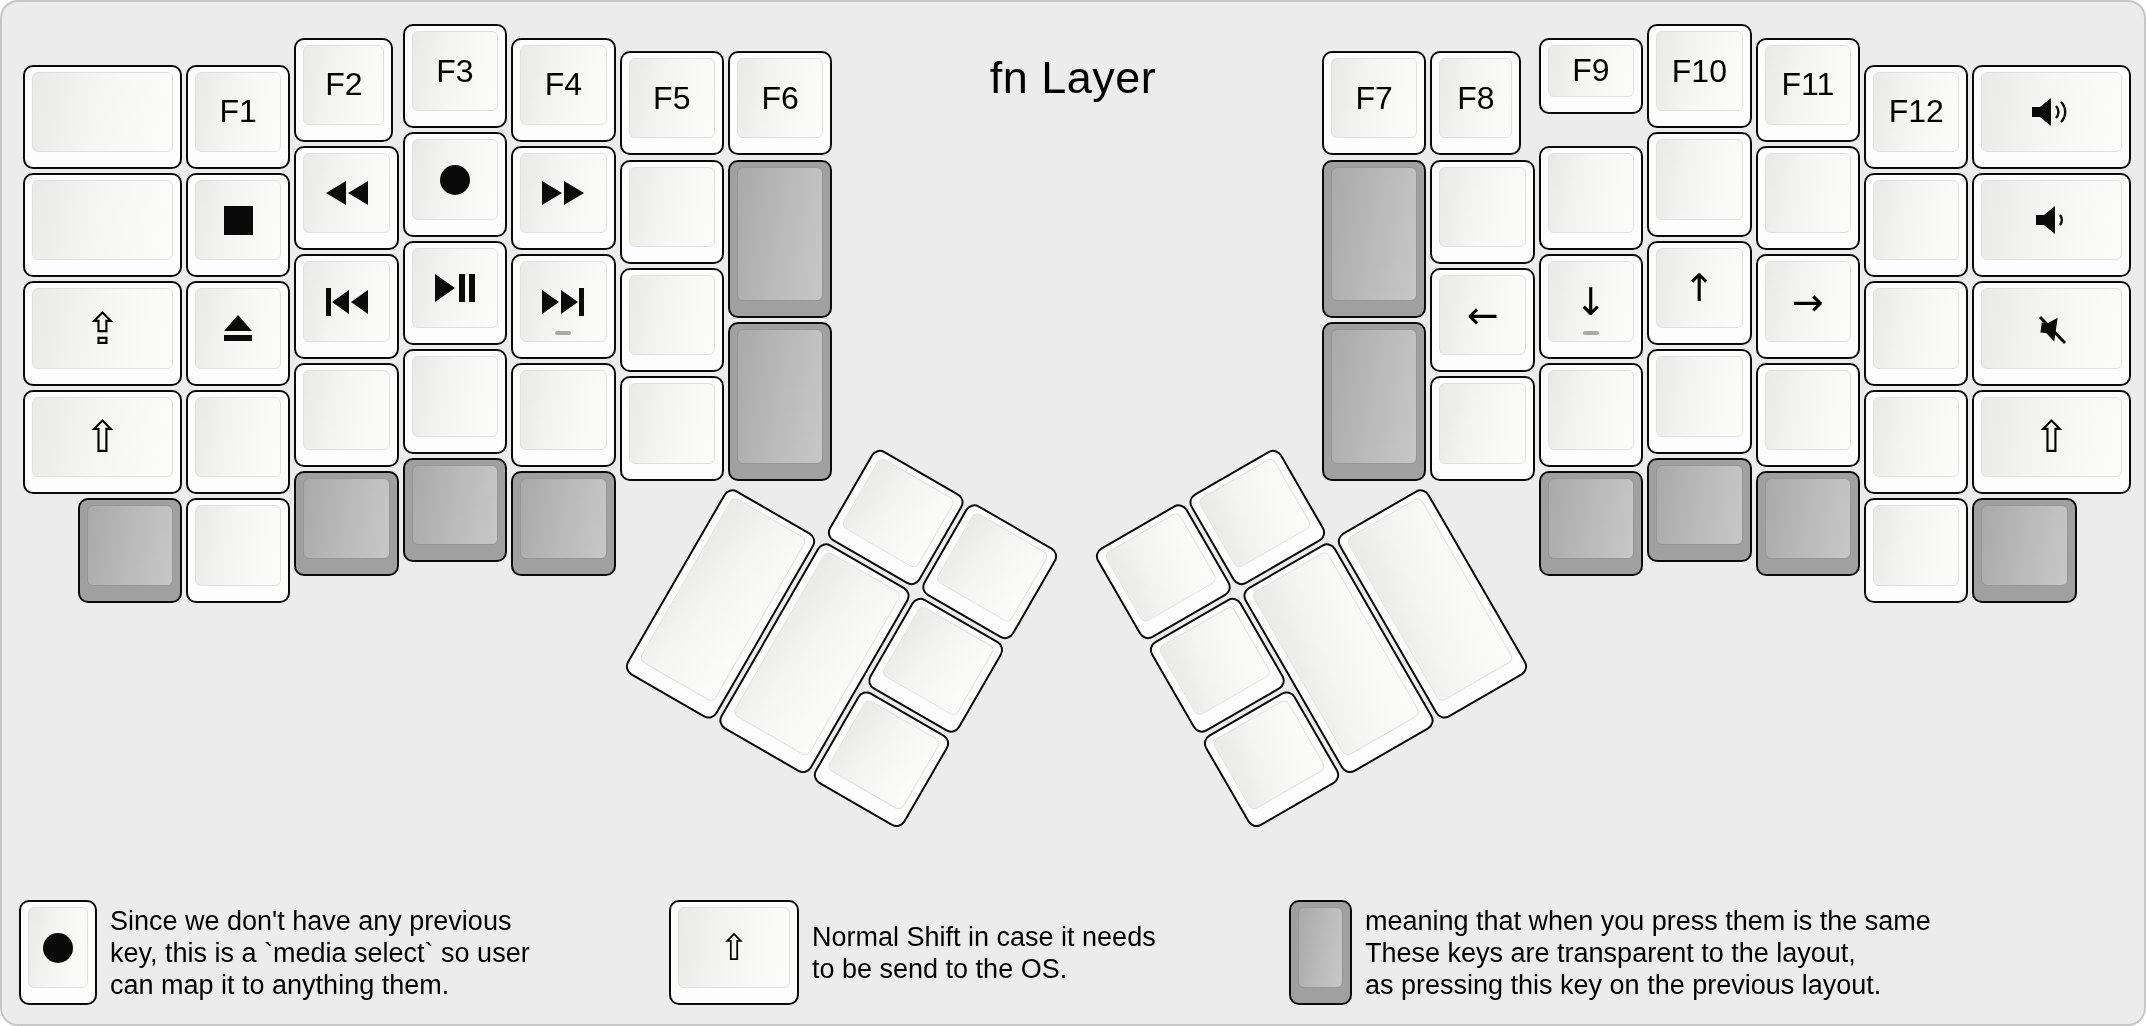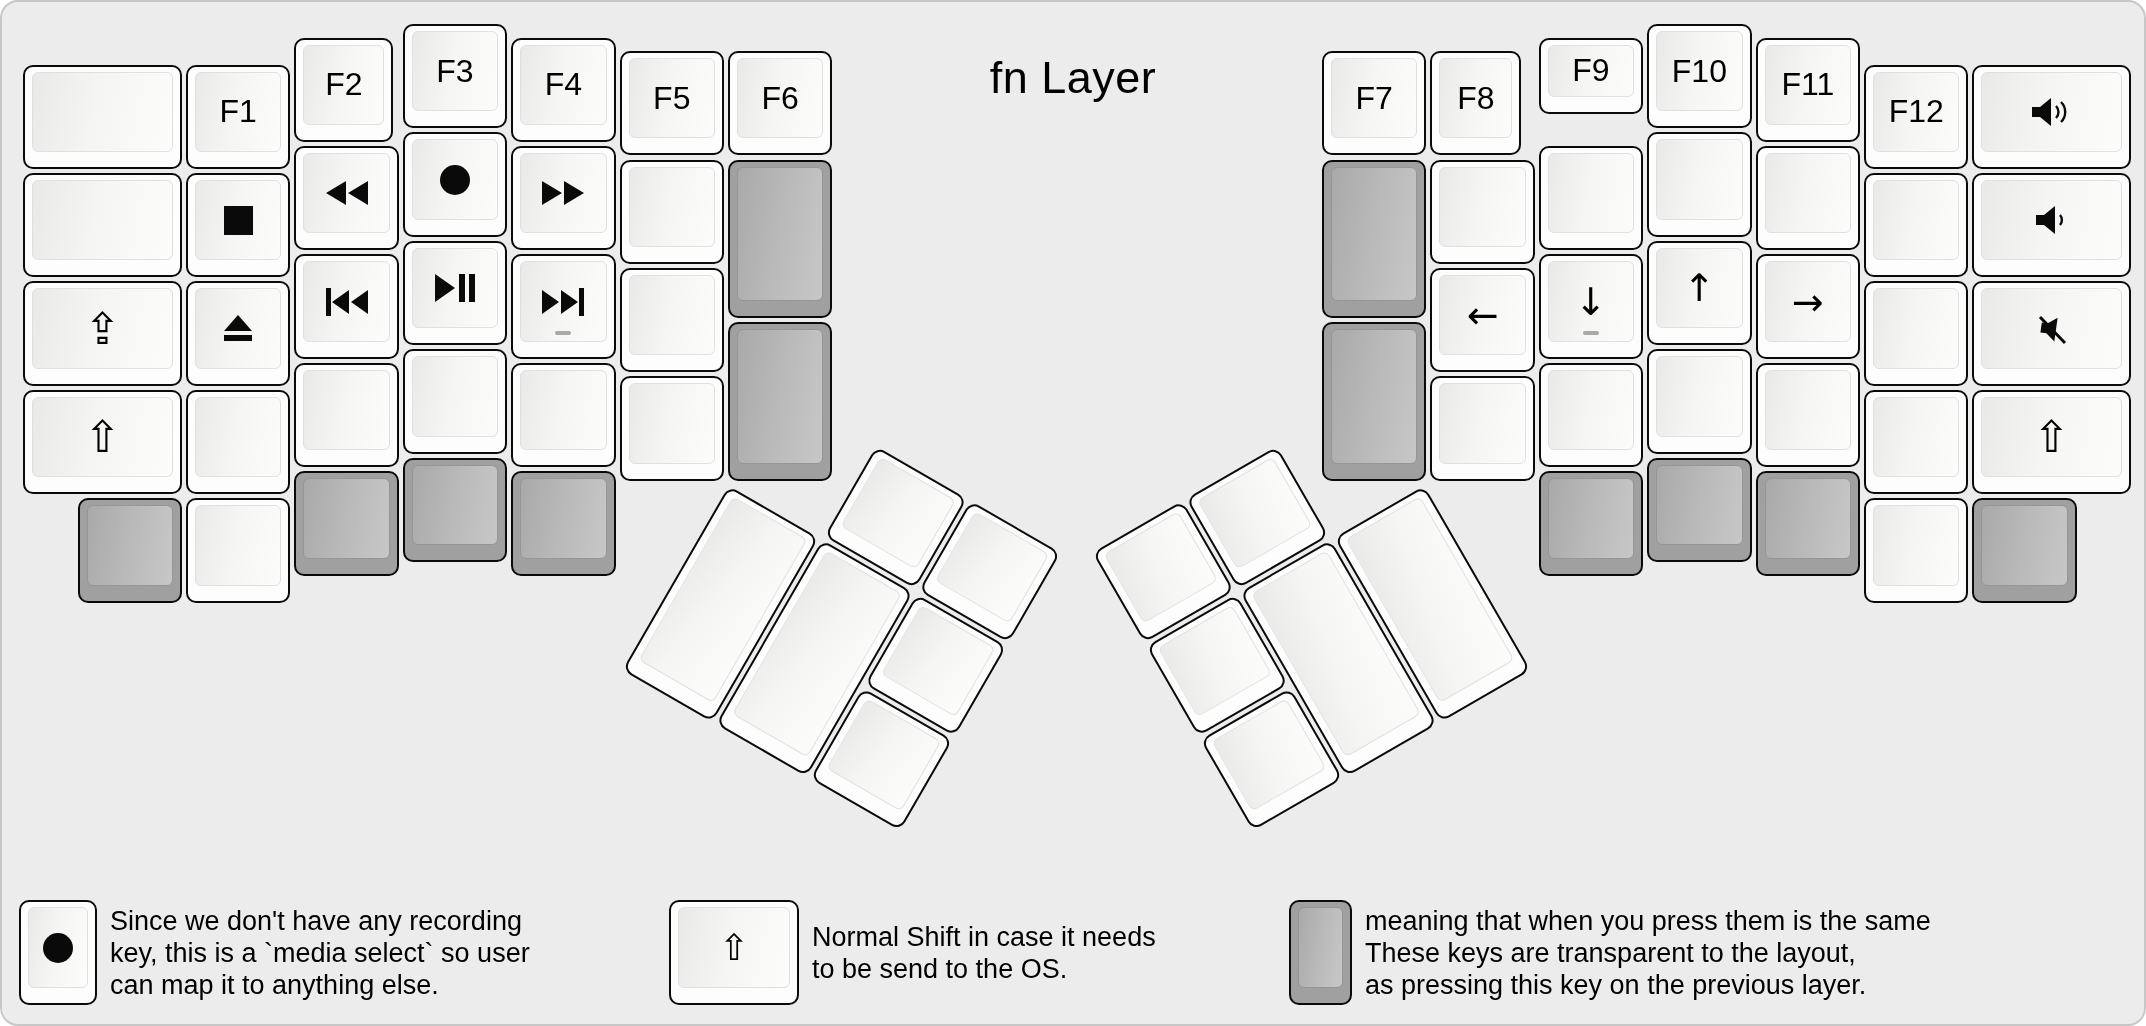--- a/index.html
+++ b/index.html
@@ -400,39 +400,39 @@
       <div class="key legend-key" style="width: 78px; height: 105px;">
         <div class="keytop">
           <span class="icon">
             <svg width="32" height="32" viewBox="0 0 32 32">
               <circle cx="16" cy="16" r="15" fill="#0a0a0a"></circle>
             </svg>
           </span>
         </div>
       </div>
       <div class="legend-text">
-        <div>Since we don't have any recording</div>
+        <div>Since we don't have any previous</div>
         <div>key, this is a `media select` so user</div>
-        <div>can map it to anything else.</div>
+        <div>can map it to anything them.</div>
       </div>
     </div>
     <div class="legend-item" style="left: 667px; top: 898px;">
       <div class="key legend-key" style="width: 130px; height: 105px;">
         <div class="keytop">
           <span class="glyph glyph-shift">⇧</span>
         </div>
       </div>
       <div class="legend-text">
         <div>Normal Shift in case it needs</div>
         <div>to be send to the OS.</div>
       </div>
     </div>
     <div class="legend-item" style="left: 1287px; top: 898px;">
       <div class="key legend-key gray" style="width: 63px; height: 105px;">
         <div class="keytop"></div>
       </div>
       <div class="legend-text">
         <div>meaning that when you press them is the same</div>
         <div>These keys are transparent to the layout,</div>
-        <div>as pressing this key on the previous layer.</div>
+        <div>as pressing this key on the previous layout.</div>
       </div>
     </div>
   </div>
 
 </body></html>

